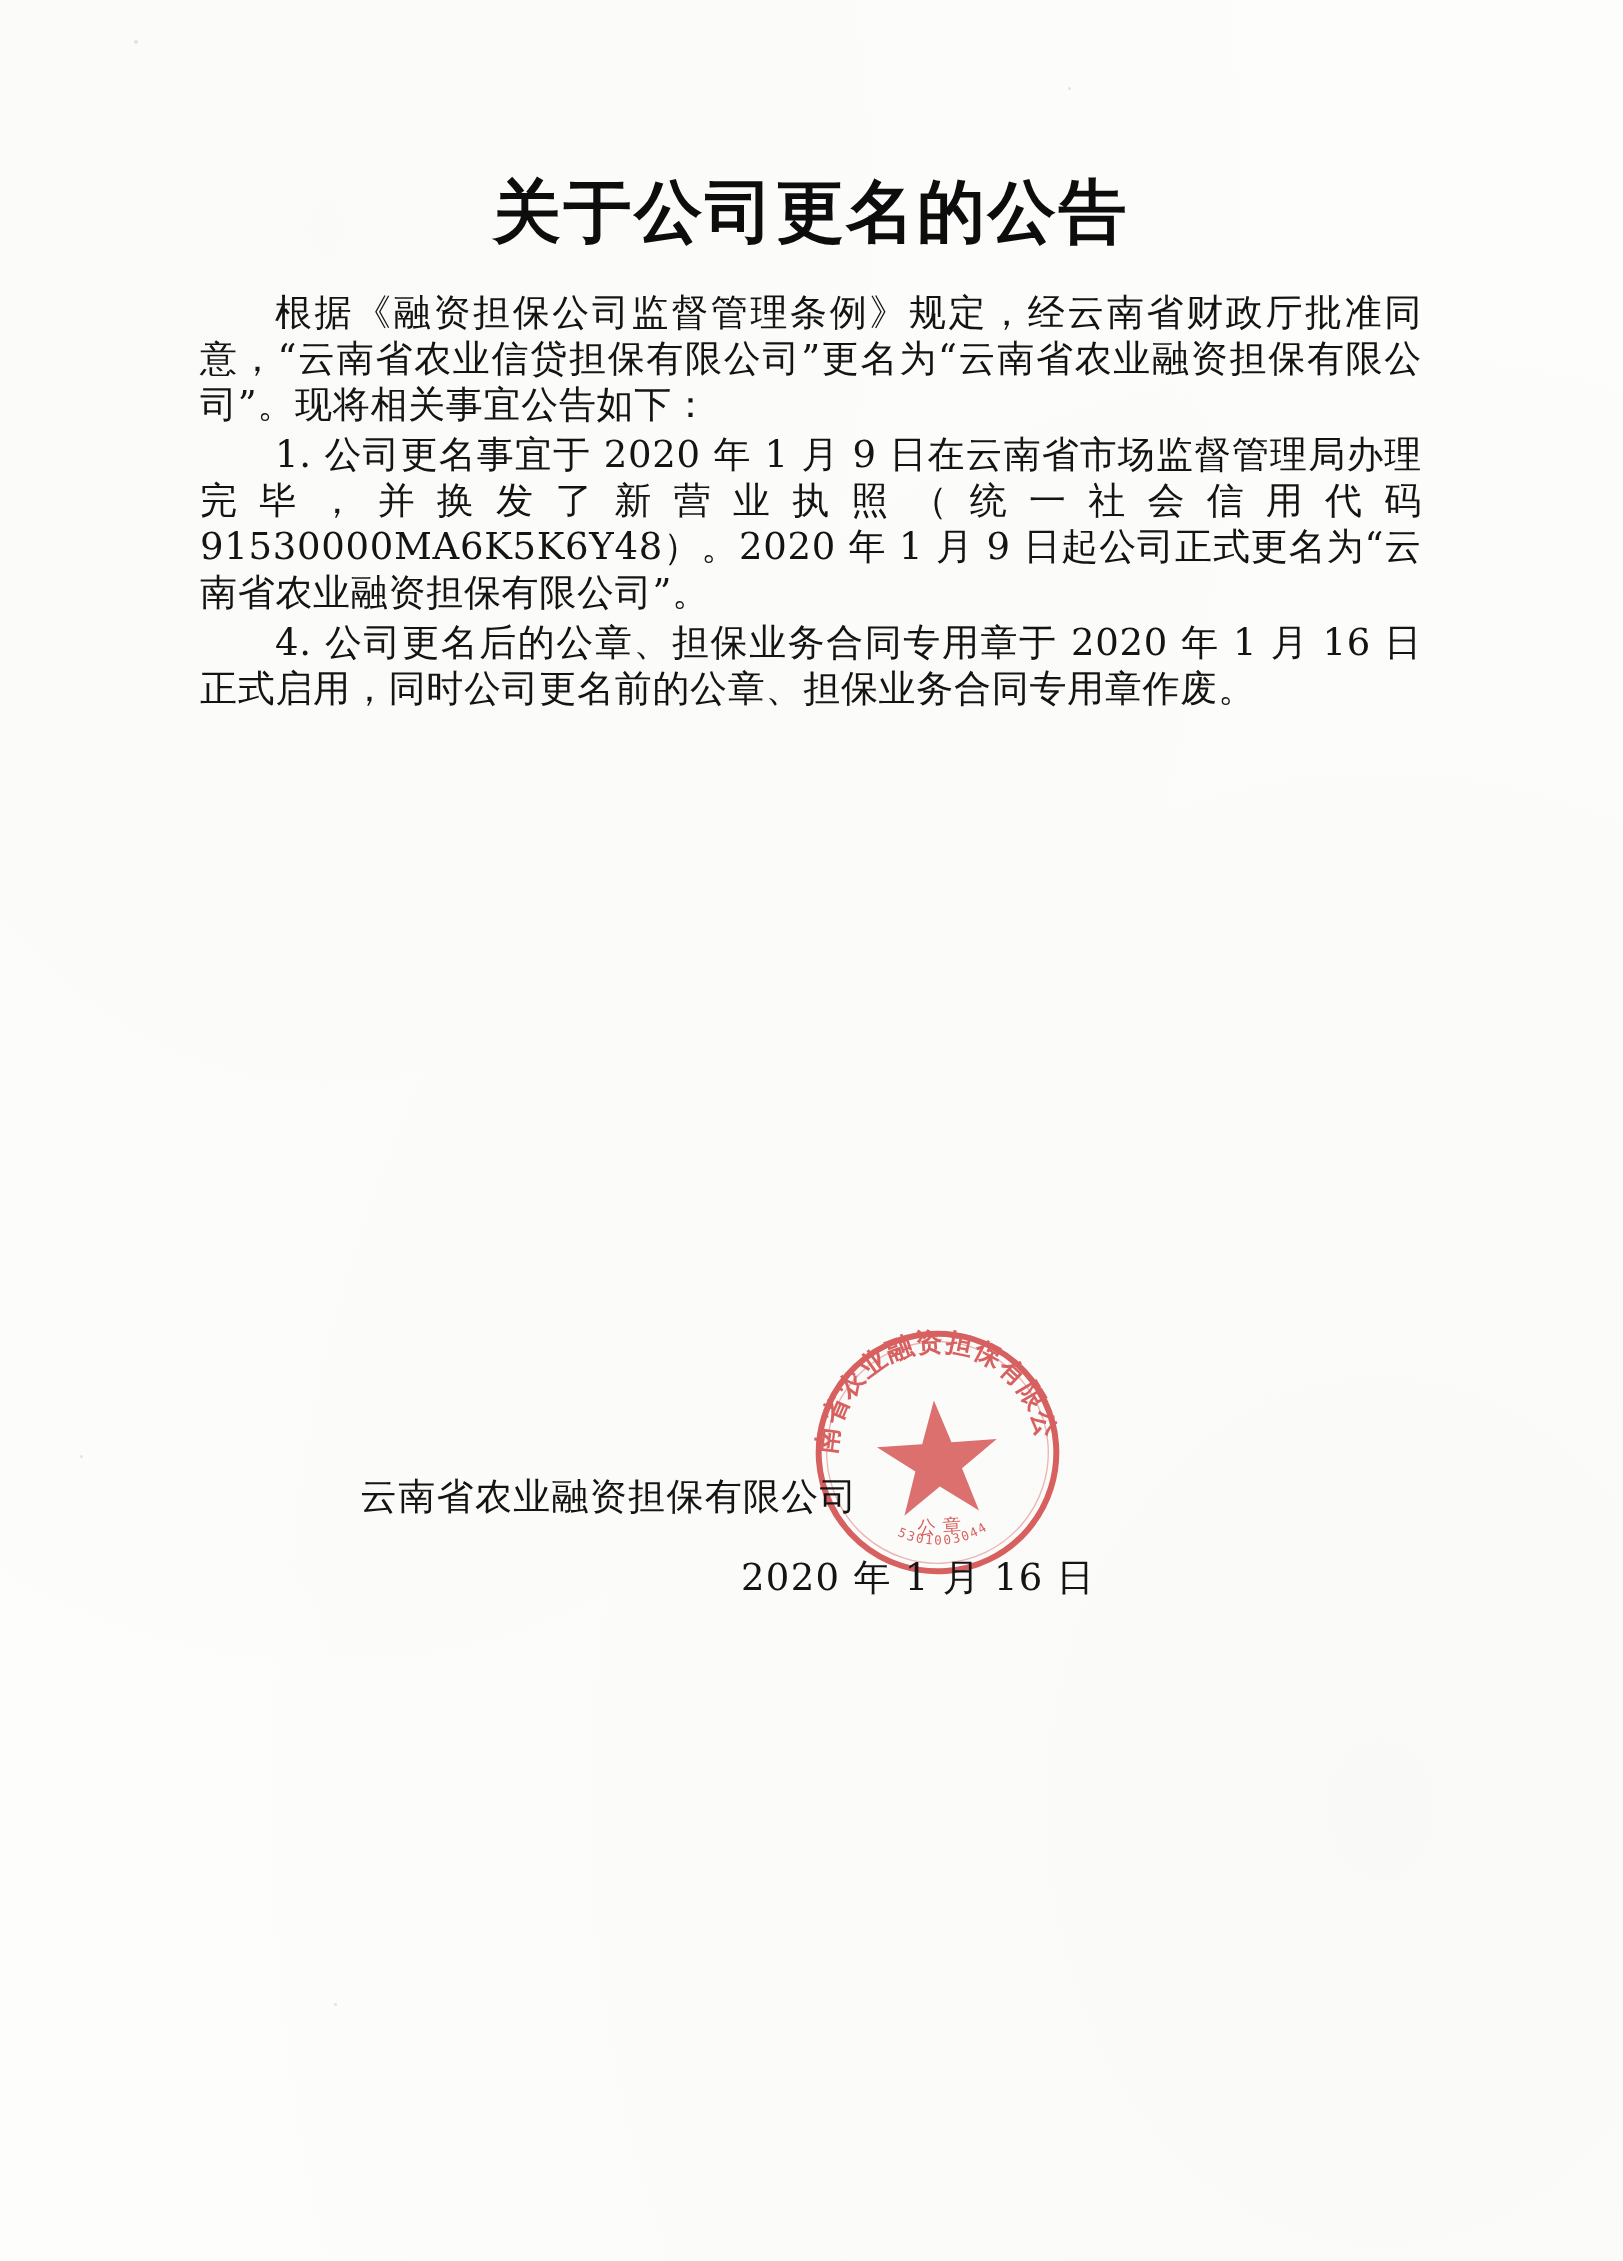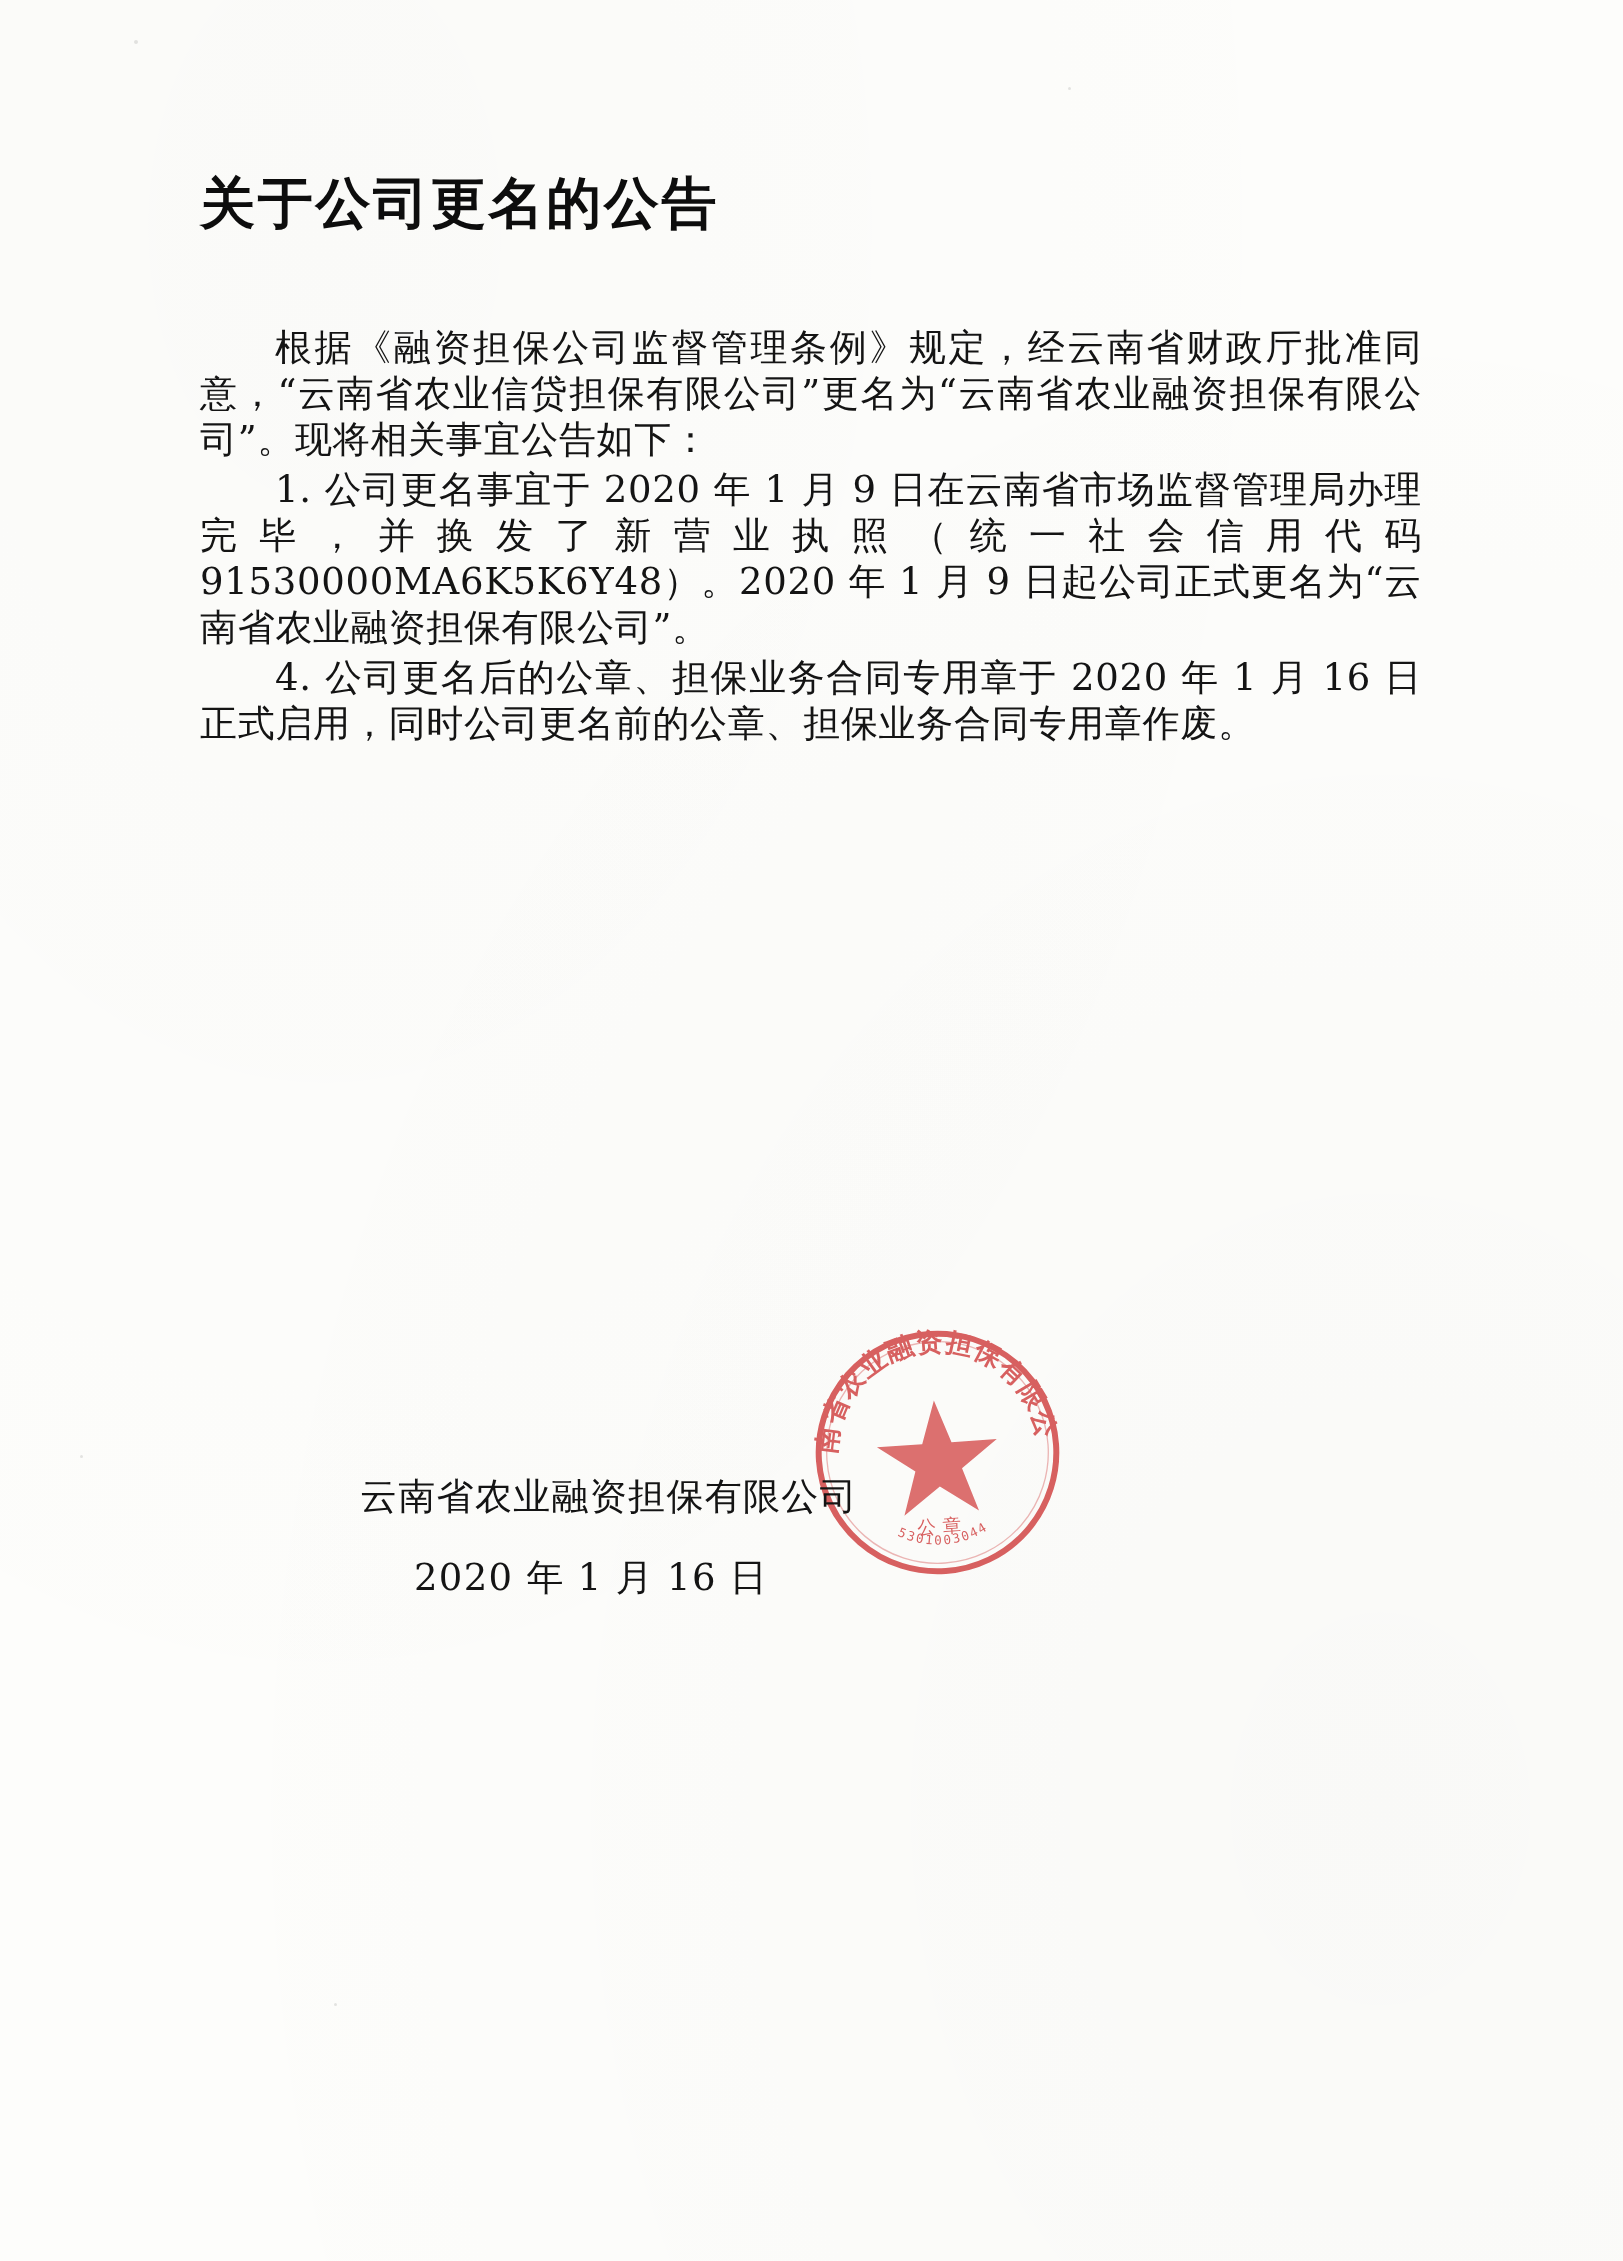--- a/index.html
+++ b/index.html
@@ -33,27 +33,27 @@
   }
 
   .content {
     position: absolute;
     left: 200px;
     top: 167px;
     width: 1222px;
   }
 
   .doc-title {
-    font-size: 55px;
+    font-size: 68px;
     font-weight: bold;
     letter-spacing: 2.7px;
-    text-align: left;
+    text-align: center;
     font-family: "DejaVu Sans", "Liberation Sans", sans-serif;
     color: #0d0d0d;
-    margin: 0 0 84px 0;
+    margin: 0 0 32px 0;
   }
 
   .para {
     font-size: 37px;
     line-height: 46px;
     text-align: justify;
     text-justify: inter-ideograph;
     text-indent: 75px;
     margin: 0 0 4px 0;
     letter-spacing: 0.7px;
@@ -73,21 +73,21 @@
     color: #141414;
     margin-left: 160px;
     text-align: left;
   }
   .sign-date {
     font-size: 37px;
     letter-spacing: 1.3px;
     color: #141414;
     margin-left: 214px;
     margin-top: 31px;
-    text-align: left;
+    text-align: center;
   }
 
   
   .seal {
     position: absolute;
     left: 804px;
     top: 1319px;
     width: 267px;
     height: 267px;
     transform: rotate(-4deg);

